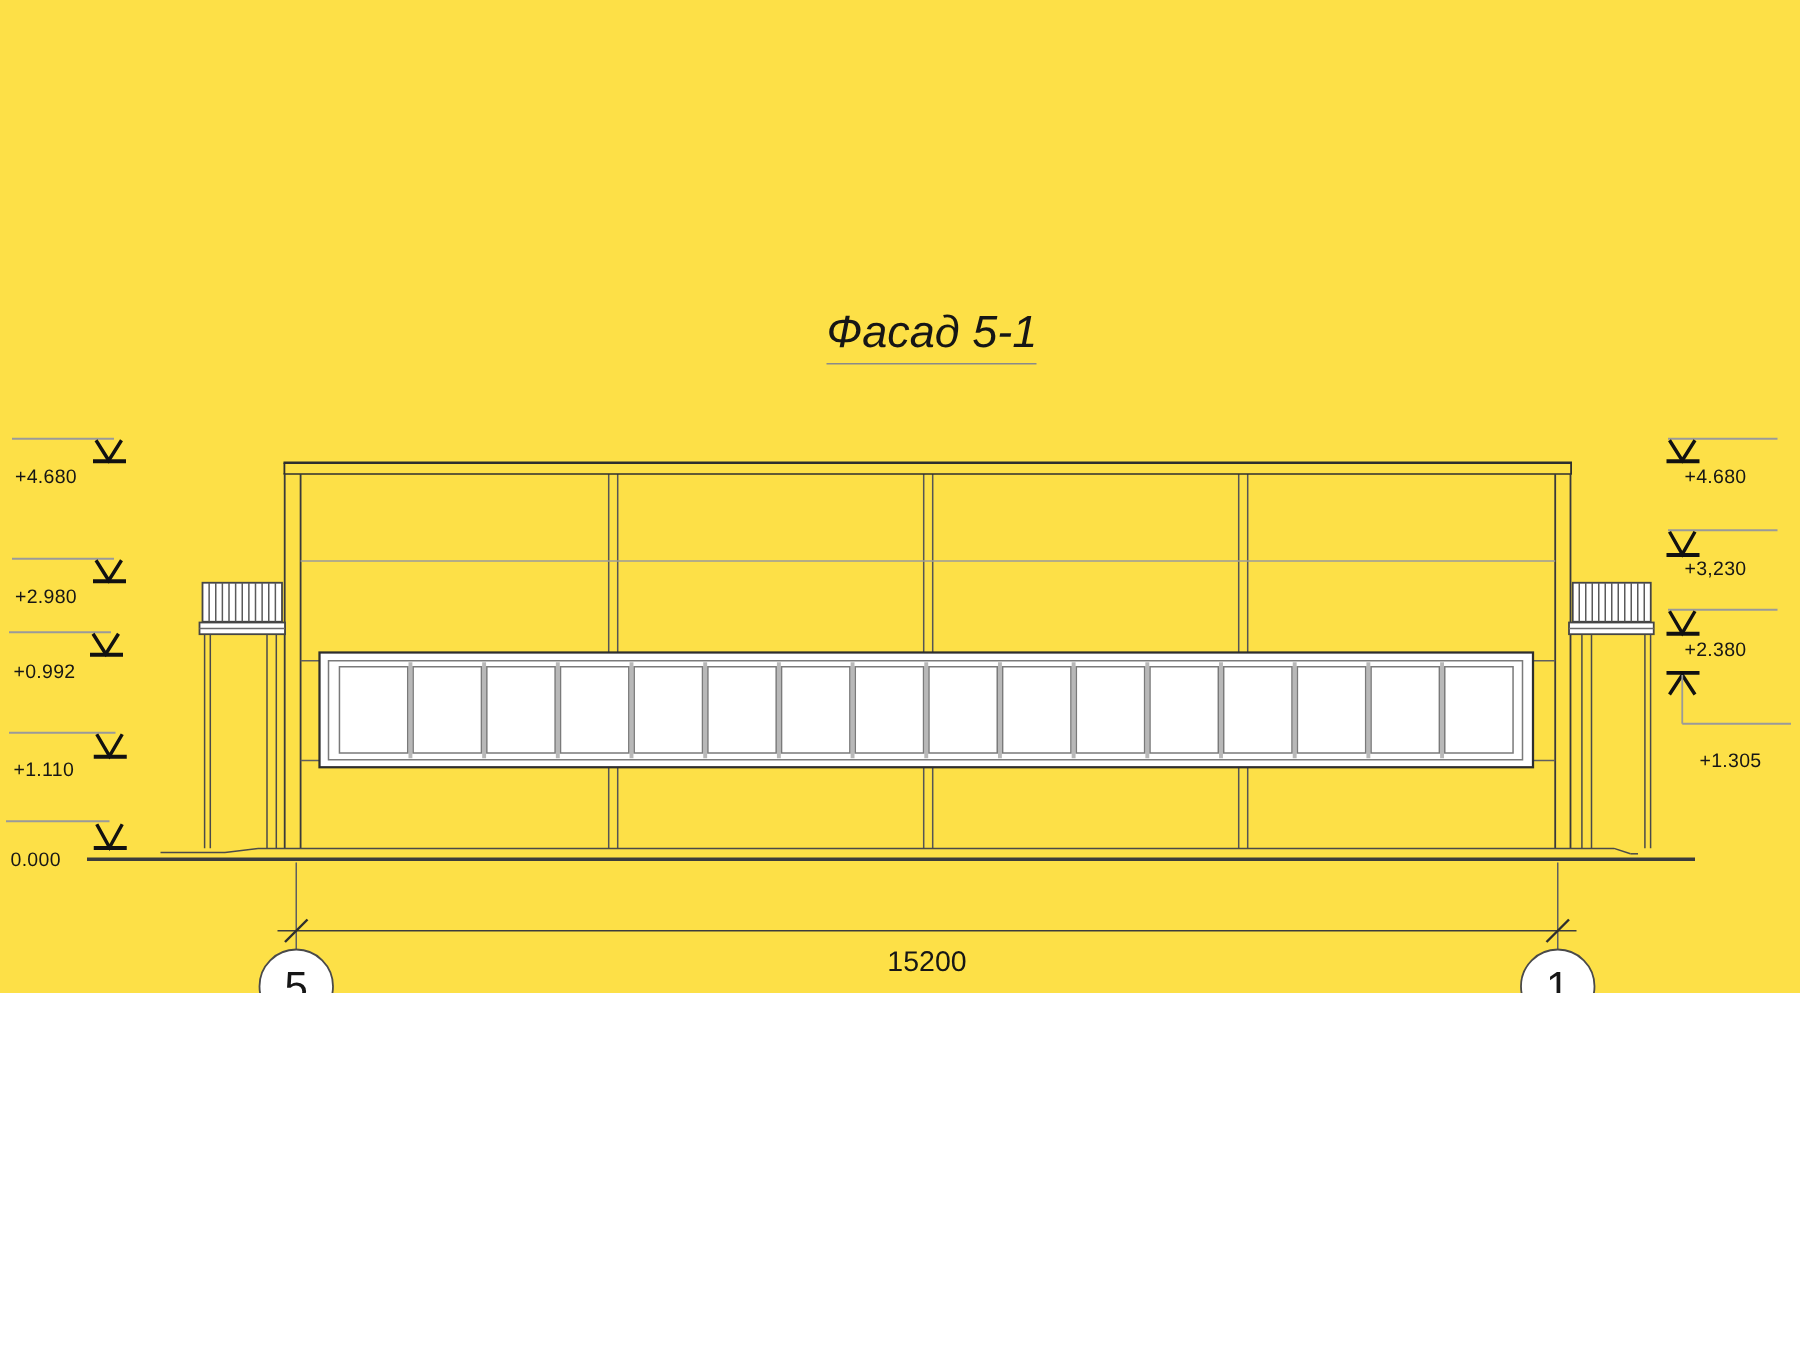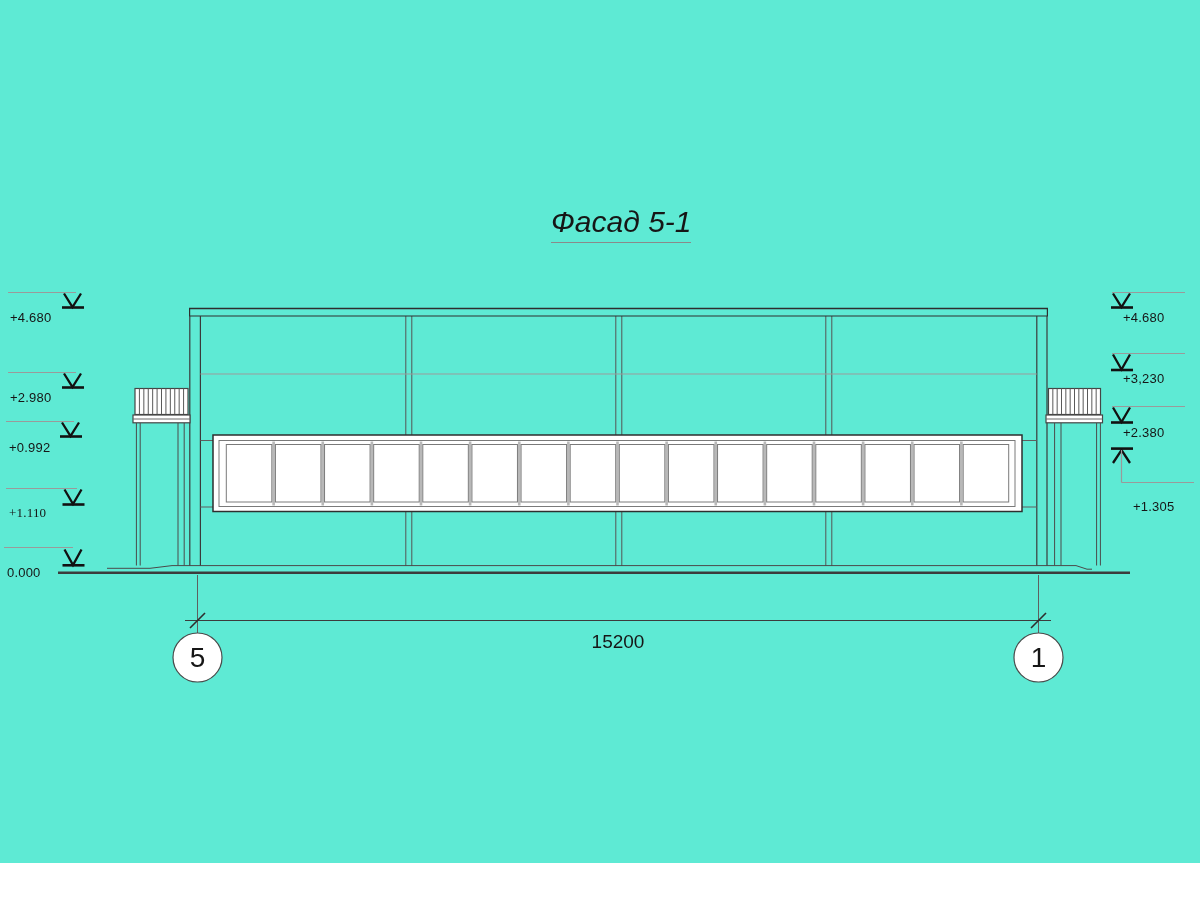--- a/index.html
+++ b/index.html
@@ -1,17 +1,17 @@
 <!DOCTYPE html>
 <html><head>
 <meta charset="utf-8">
 <style>
   html,body{margin:0;padding:0;background:#fff;}
   .sheet{
-    position:relative;width:1200px;height:863px;background:#5eead4;overflow:hidden;
+    position:relative;width:1200px;height:662px;background:#fde047;overflow:hidden;
     font-family:"Liberation Sans", sans-serif;color:#1a1a1a;
   }
   .sheet svg{position:absolute;left:0;top:0;}
   .txt{position:absolute;white-space:nowrap;line-height:1;color:#161616;}
   .lvl{font-size:13px;letter-spacing:0.2px;margin-top:39px;}
   .title{
     font-size:30px;font-style:italic;text-align:center;
     border-bottom:1.6px solid #8a8a8a;padding-bottom:5px;
   }
   .dim{font-size:19px;margin-top:32px;}
@@ -219,21 +219,21 @@
 
     <circle cx="197.5" cy="657.5" r="24.5" fill="#ffffff" stroke="#4a4a4a" stroke-width="1.2"></circle>
     <circle cx="1038.5" cy="657.5" r="24.5" fill="#ffffff" stroke="#4a4a4a" stroke-width="1.2"></circle>
   </svg>
 
   <div class="txt title" style="left:551px;top:207px;width:140px;">Фасад 5-1</div>
 
   <div class="txt lvl" style="left:10px;top:272px;">+4.680</div>
   <div class="txt lvl" style="left:10px;top:352px;">+2.980</div>
   <div class="txt lvl" style="left:9px;top:402px;">+0.992</div>
-  <div class="txt lvl" style="left:9px;top:467px;font-family:Liberation Serif, serif;">+1.110</div>
+  <div class="txt lvl" style="left:9px;top:467px;">+1.110</div>
   <div class="txt lvl" style="left:7px;top:527px;">0.000</div>
 
   <div class="txt lvl" style="left:1123px;top:272px;">+4.680</div>
   <div class="txt lvl" style="left:1123px;top:333px;">+3,230</div>
   <div class="txt lvl" style="left:1123px;top:387px;">+2.380</div>
   <div class="txt lvl" style="left:1133px;top:461px;">+1.305</div>
 
   <div class="txt dim" style="left:568px;top:600px;width:100px;text-align:center;">15200</div>
 
   <div class="txt axis-num" style="left:177px;top:644px;width:41px;">5</div>

